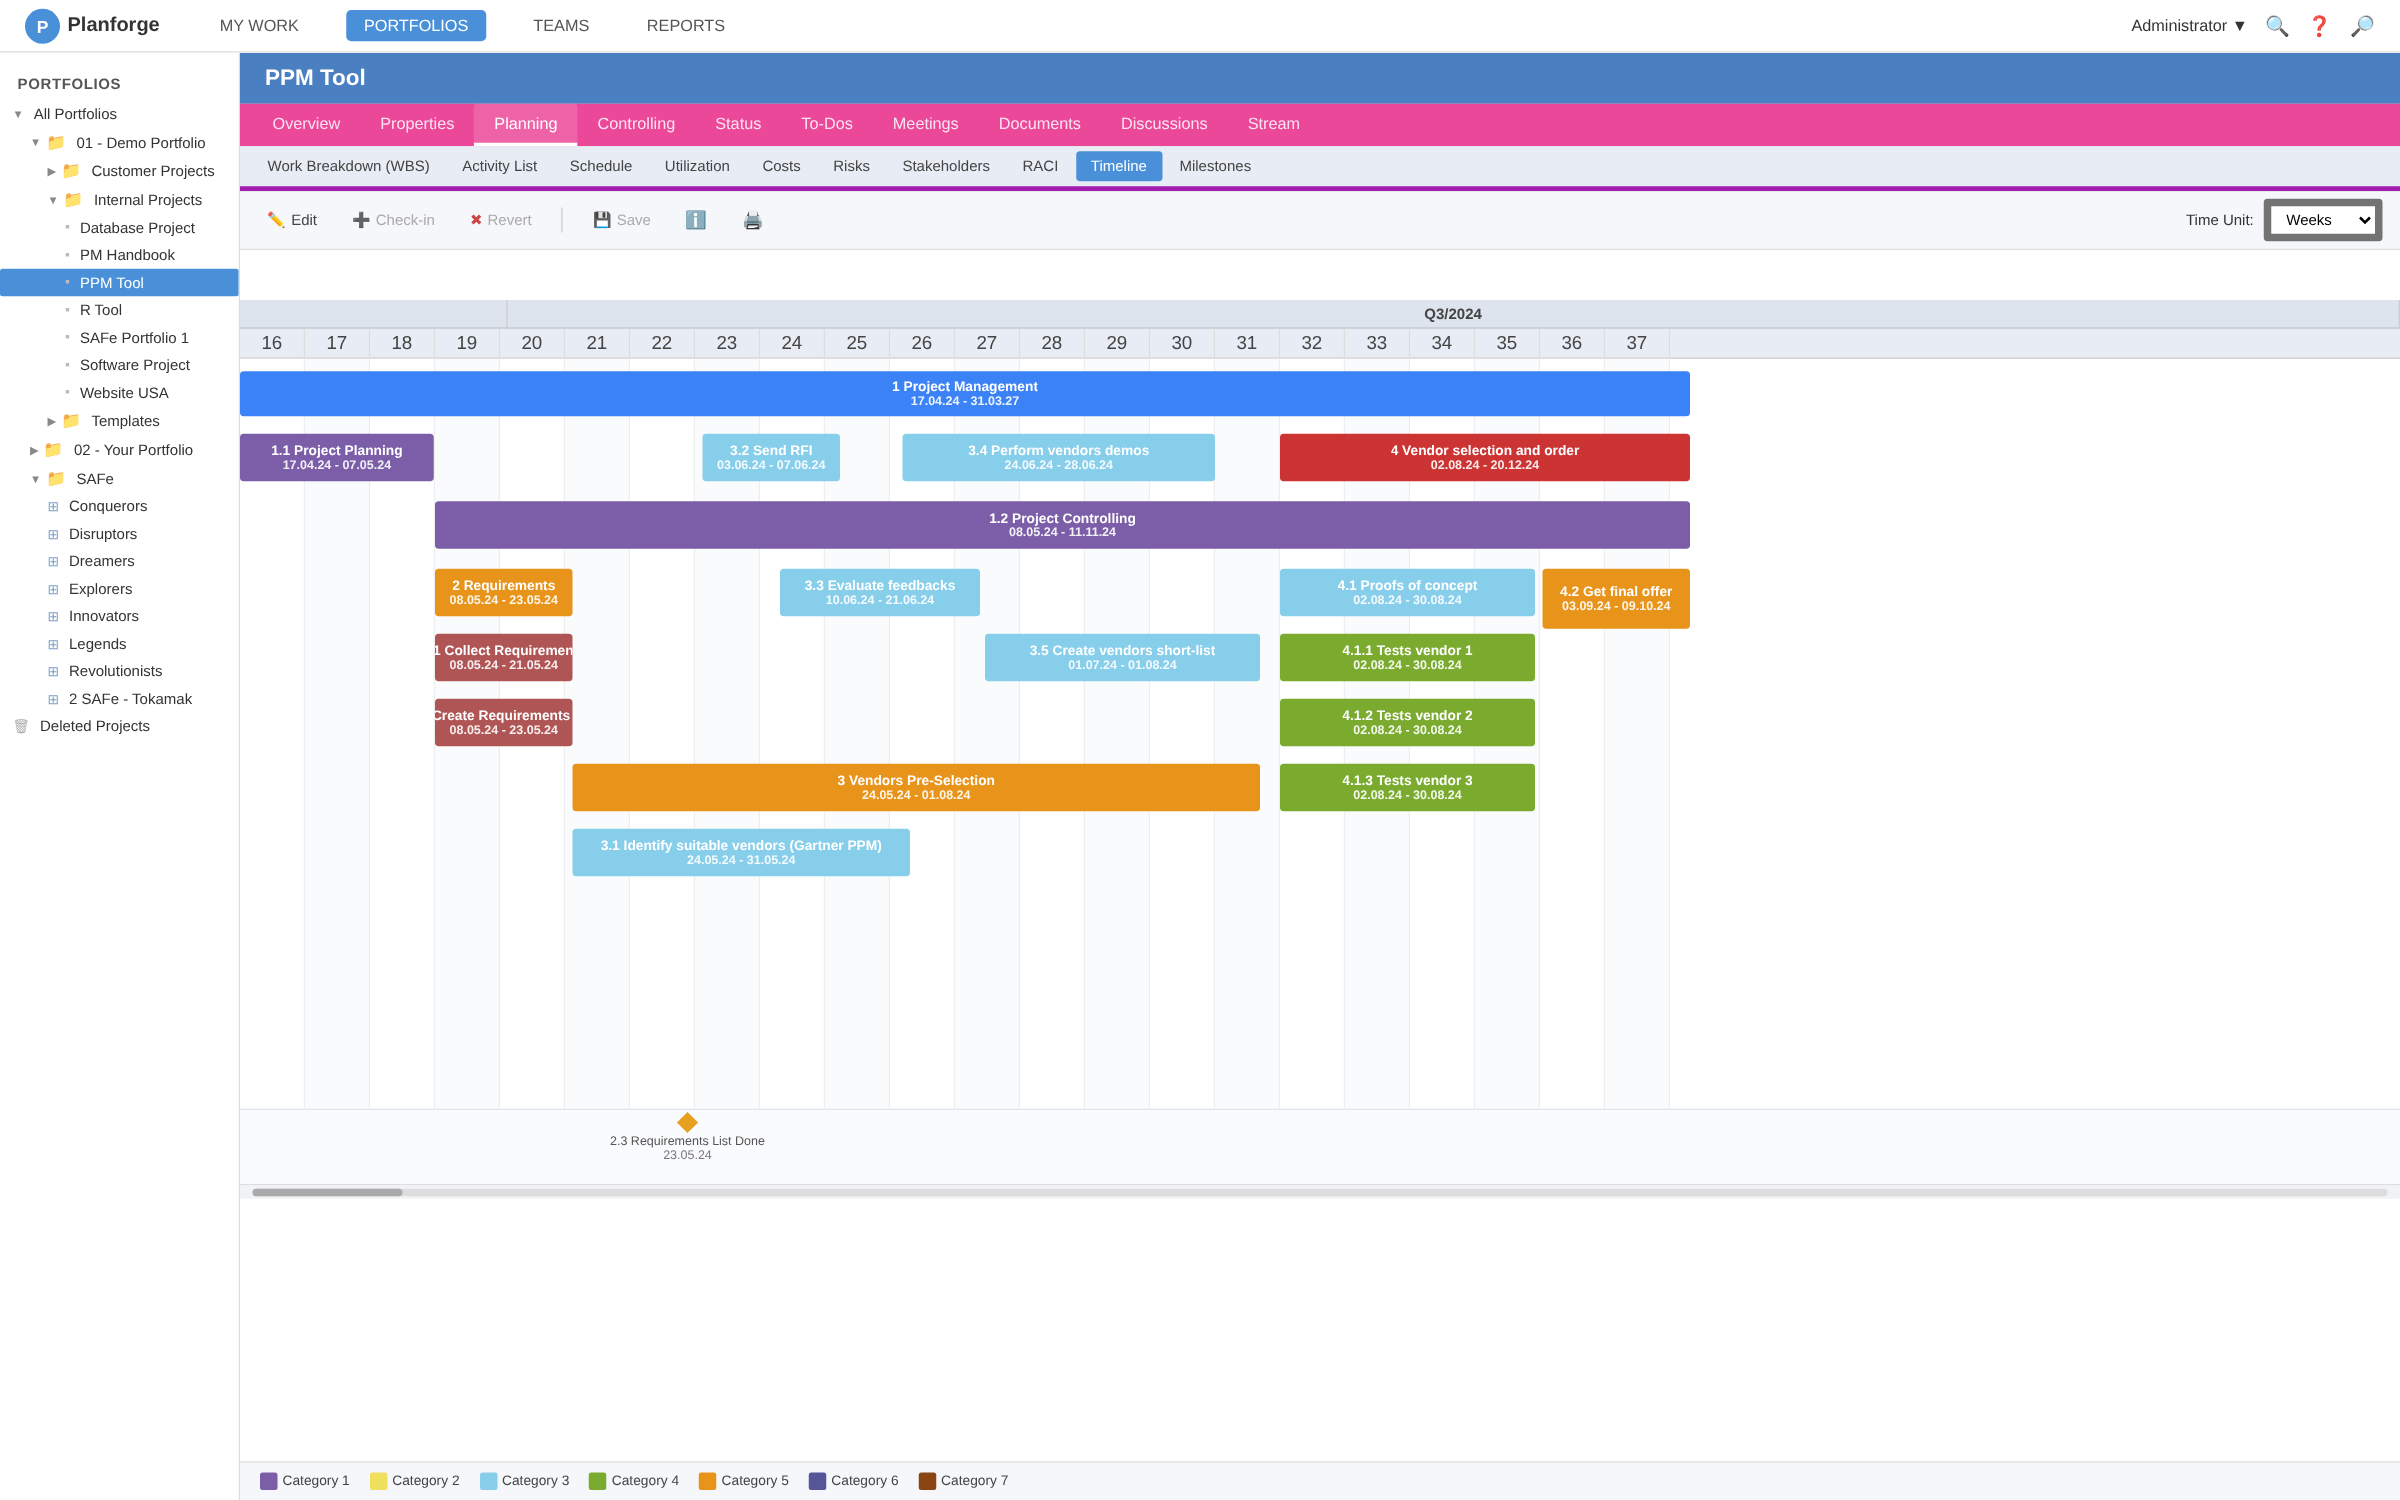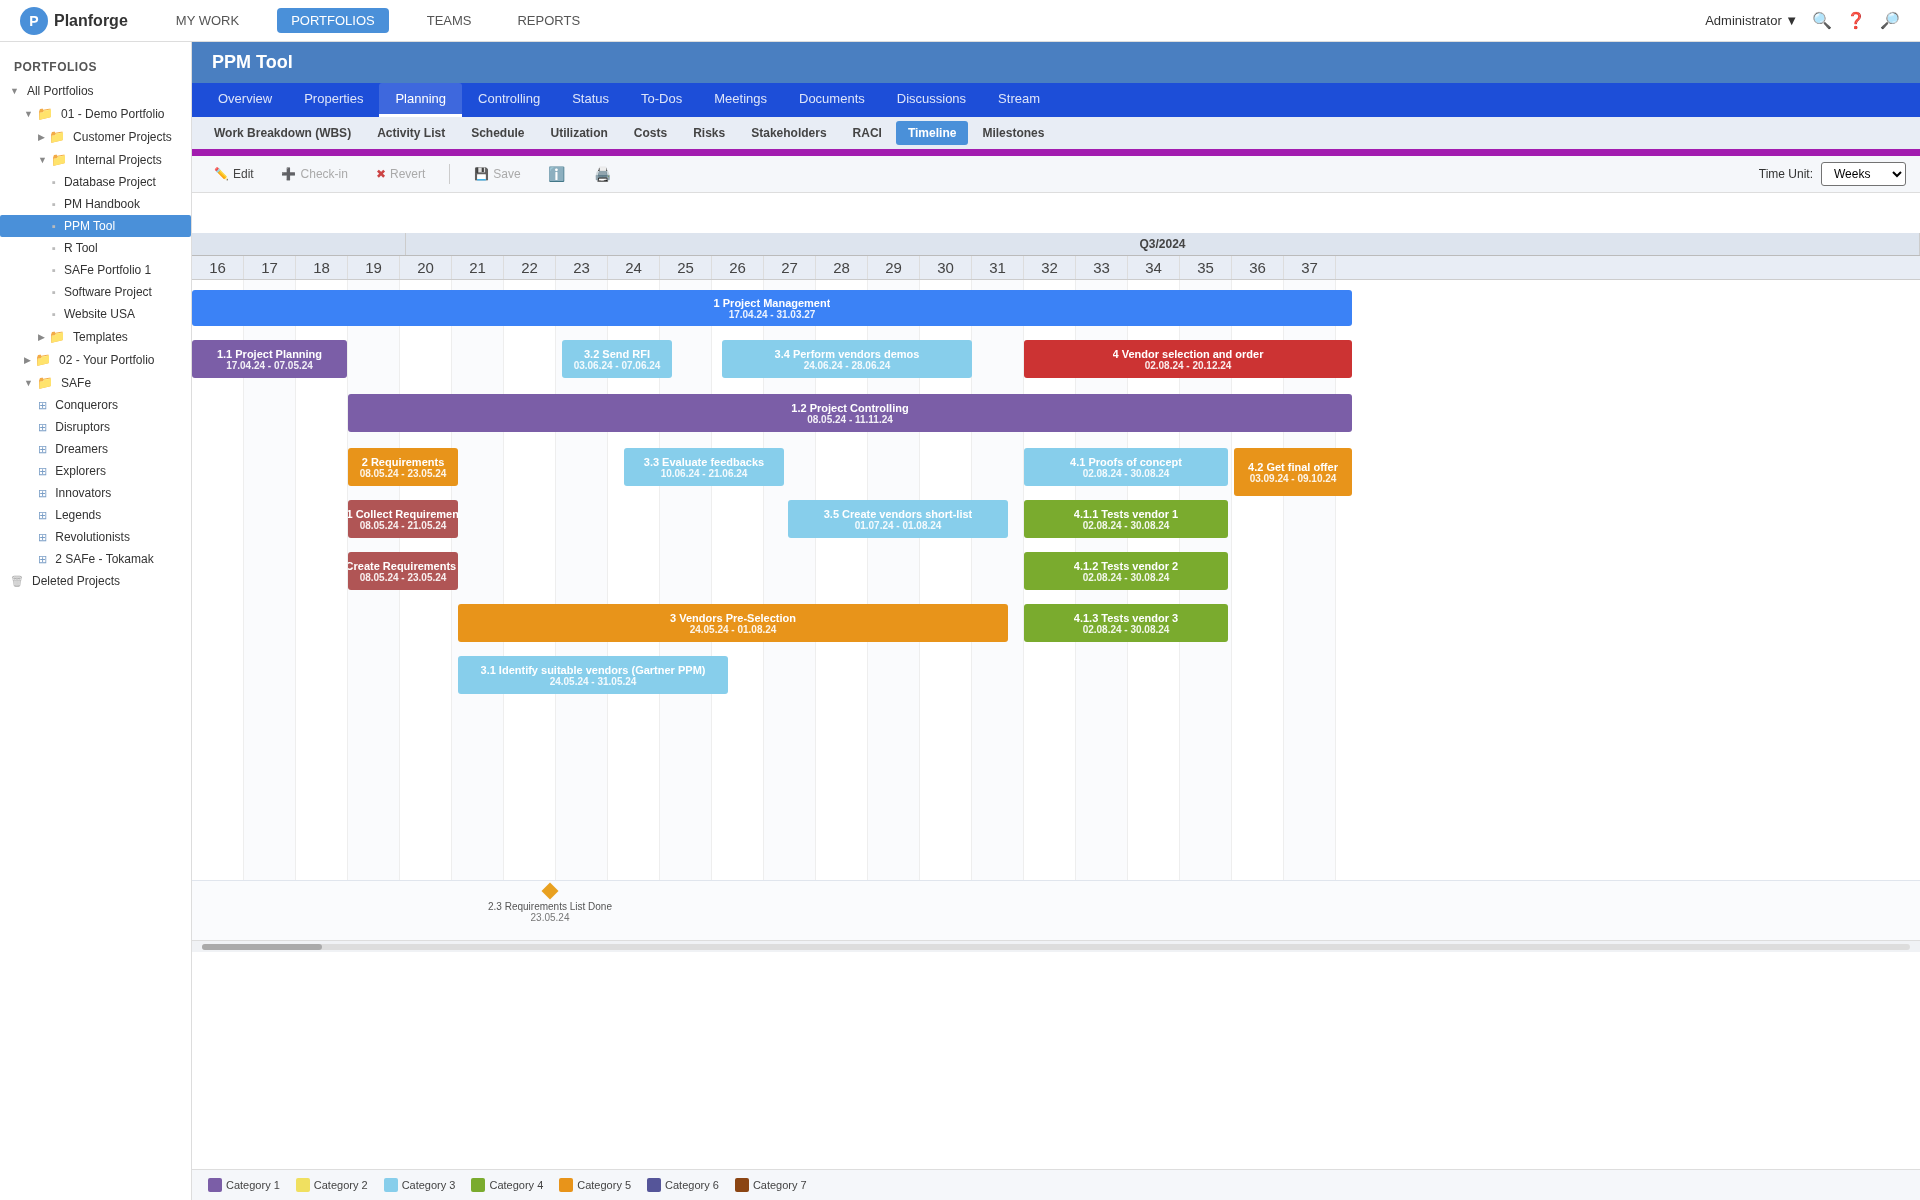--- a/index.html
+++ b/index.html
@@ -27,36 +27,36 @@
     .sidebar-item.active .si-label { color: white; }
     .sidebar-item .si-label { font-size: 12px; }
 
     
     .main { flex: 1; display: flex; flex-direction: column; overflow: hidden; }
 
     
     .project-header { background: #4a7fc1; color: white; padding: 10px 20px; font-size: 18px; font-weight: bold; }
 
     
-    .tabs-row1 { background: #1d4ed8; display: flex; padding: 0 0 0 10px; }
+    .tabs-row1 { background: #ec4899; display: flex; padding: 0 0 0 10px; }
     .tab1 { padding: 8px 16px; cursor: pointer; color: rgba(255,255,255,0.85); font-size: 13px; border-bottom: 3px solid transparent; }
     .tab1.active { color: white; border-bottom: 3px solid white; background: rgba(255,255,255,0.15); border-radius: 3px 3px 0 0; }
 
     
-    .tabs-row2 { background: #e8edf5; display: flex; padding: 4px 10px; border-bottom: 7px solid #a21caf; gap: 2px; font-weight: bold; }
+    .tabs-row2 { background: #e8edf5; display: flex; padding: 4px 10px; border-bottom: 4px solid #a21caf; gap: 2px; }
     .tab2 { padding: 5px 12px; cursor: pointer; color: #444; font-size: 12px; border-radius: 3px; }
     .tab2.active { background: #4a90d9; color: white; }
 
     
     .toolbar { background: #f5f7fa; padding: 6px 14px; display: flex; align-items: center; gap: 12px; border-bottom: 1px solid #ddd; }
     .toolbar-btn { display: flex; align-items: center; gap: 4px; cursor: pointer; padding: 3px 8px; border-radius: 3px; font-size: 12px; color: #444; }
     .toolbar-btn.disabled { color: #aaa; cursor: default; }
     .toolbar-separator { width: 1px; height: 20px; background: #ccc; margin: 0 4px; }
     .time-unit-section { margin-left: auto; display: flex; align-items: center; gap: 8px; font-size: 12px; }
-    .time-unit-select { padding: 3px 8px; border: 1px solid #737373; border-radius: 3px; font-size: 12px; background: white; }
+    .time-unit-select { padding: 3px 8px; border: 6px solid #737373; border-radius: 3px; font-size: 12px; background: white; }
 
     
     .gantt-container { flex: 1; overflow: hidden; background: white; display: flex; flex-direction: column; }
 
     
     .gantt-scroll { overflow-x: auto; overflow-y: auto; flex: 1; position: relative; }
     .gantt-inner { min-width: 1200px; }
 
     .week-header-row { display: flex; background: #e8edf5; border-bottom: 1px solid #ccc; }
     .week-cell { min-width: 52px; width: 52px; text-align: center; padding: 3px 0; font-size: 15px; color: #444; border-right: 1px solid #ddd; flex-shrink: 0; }

